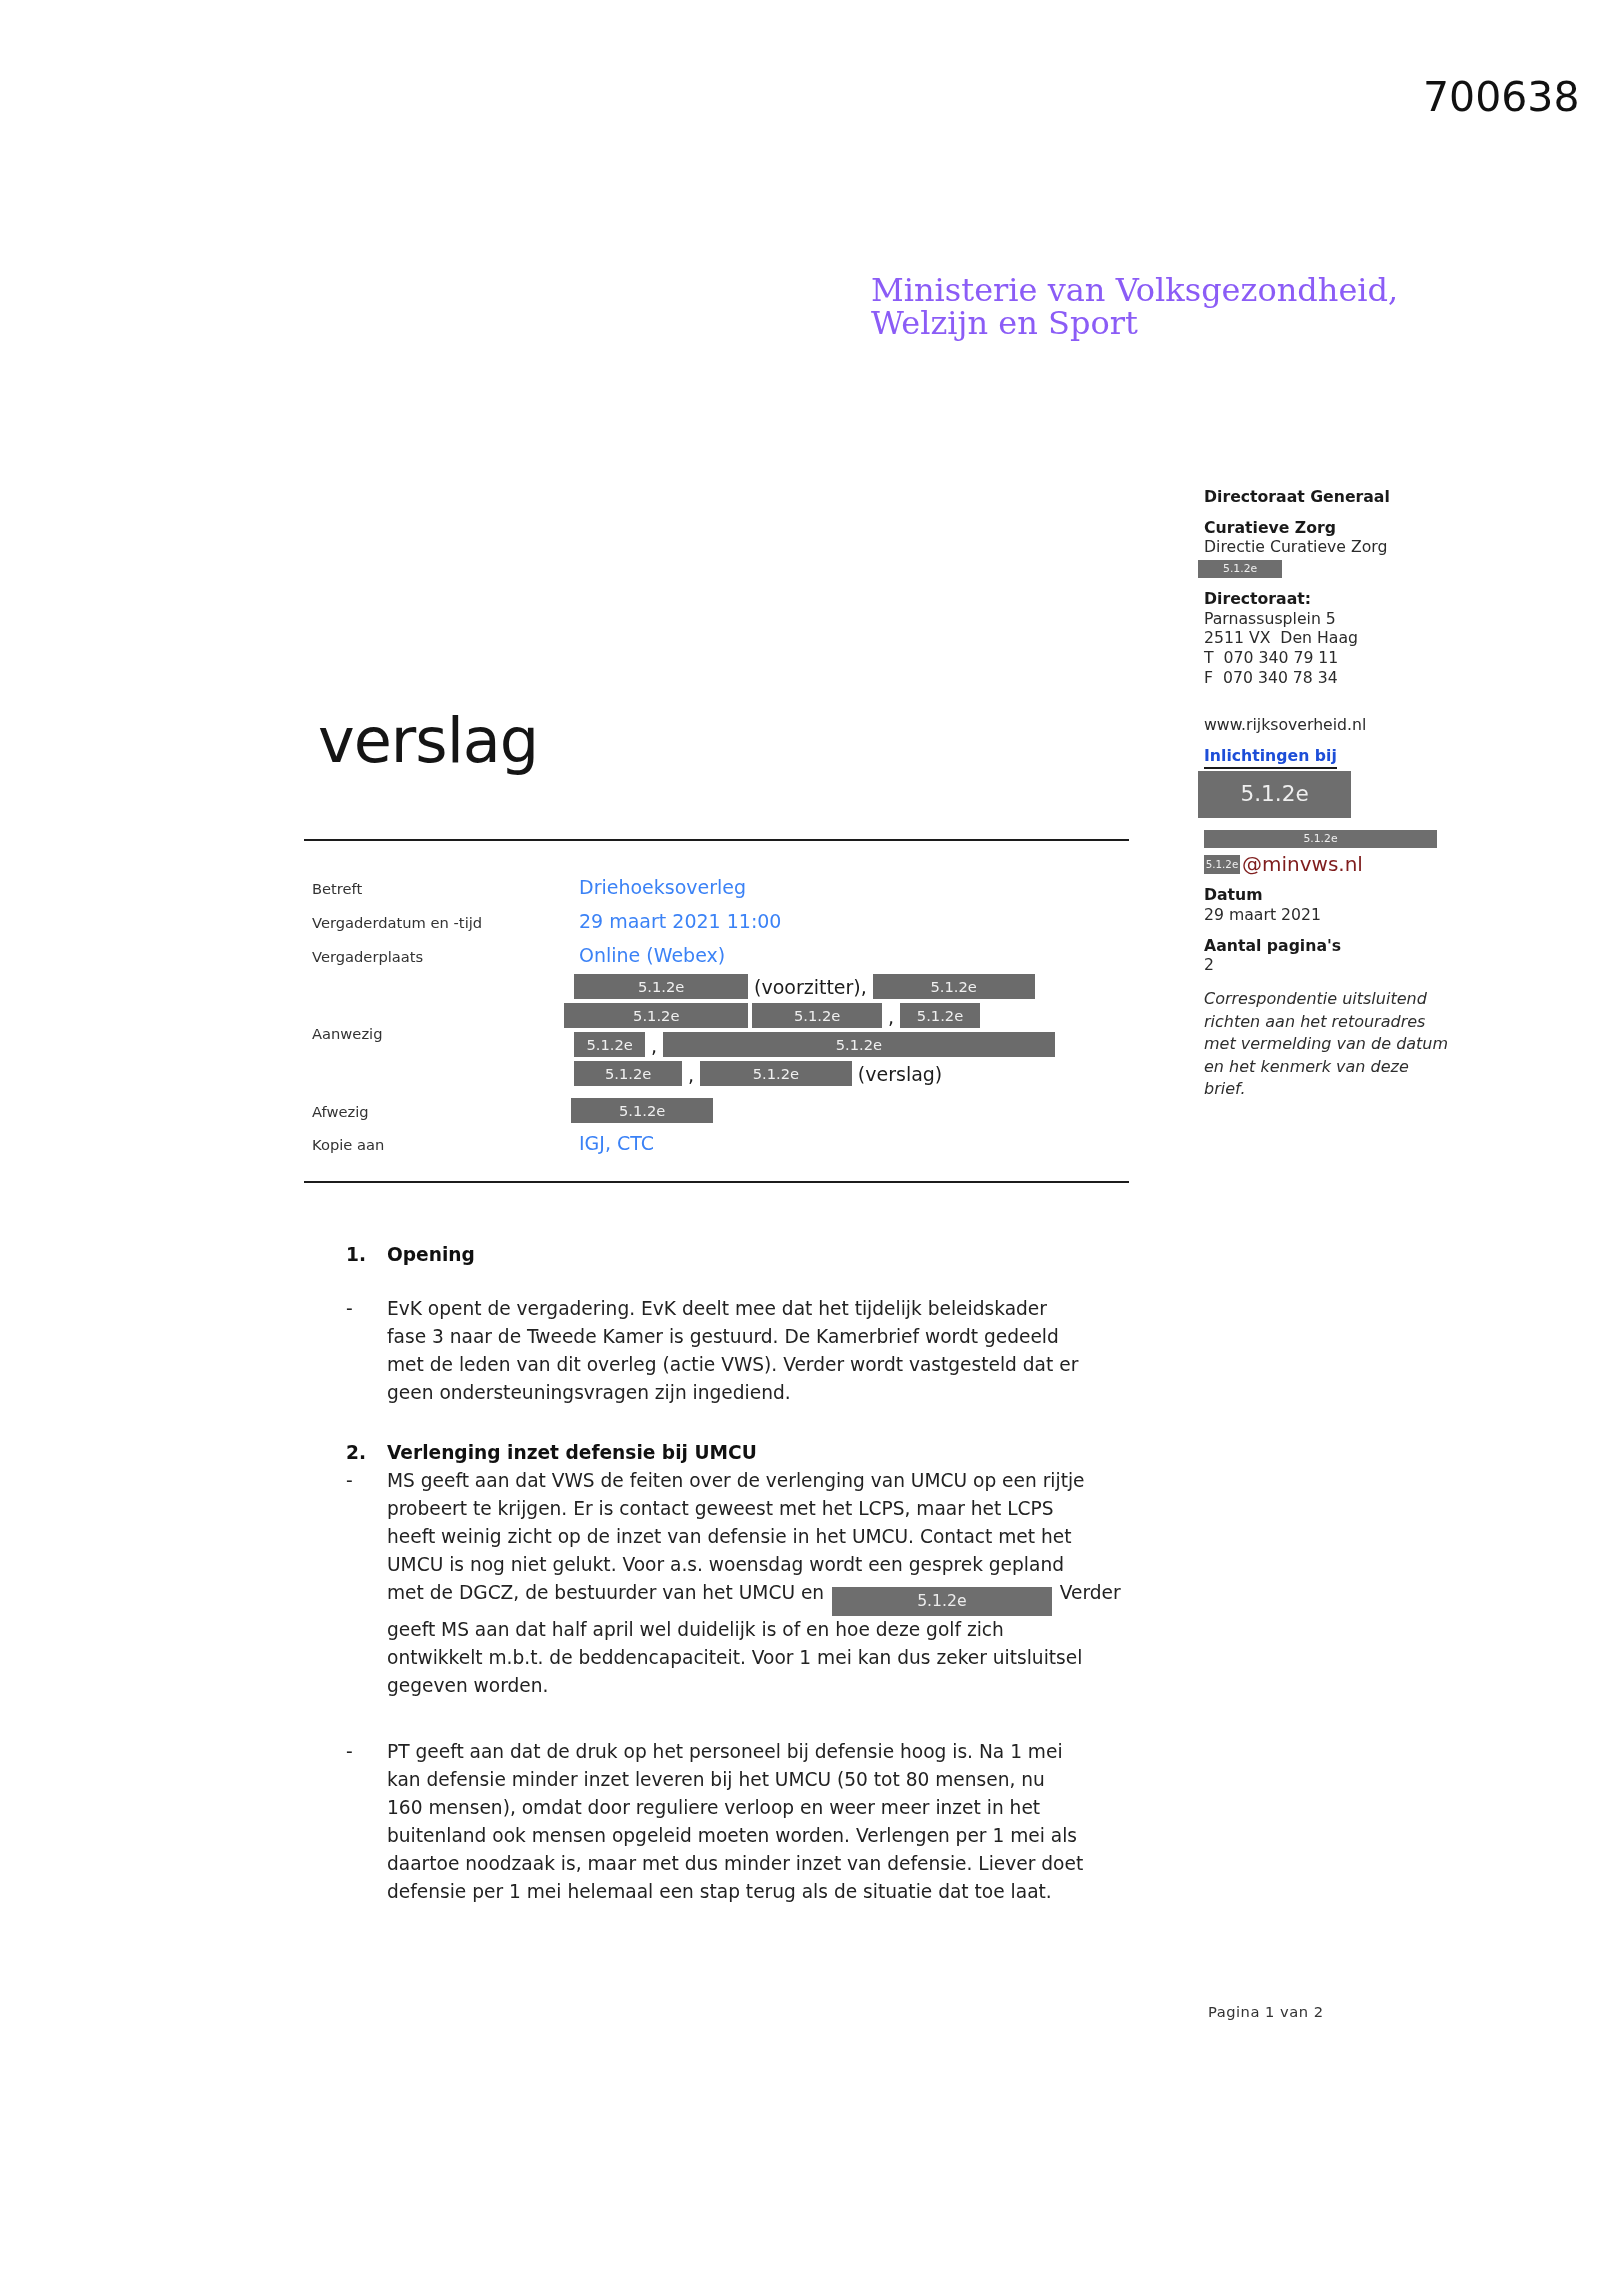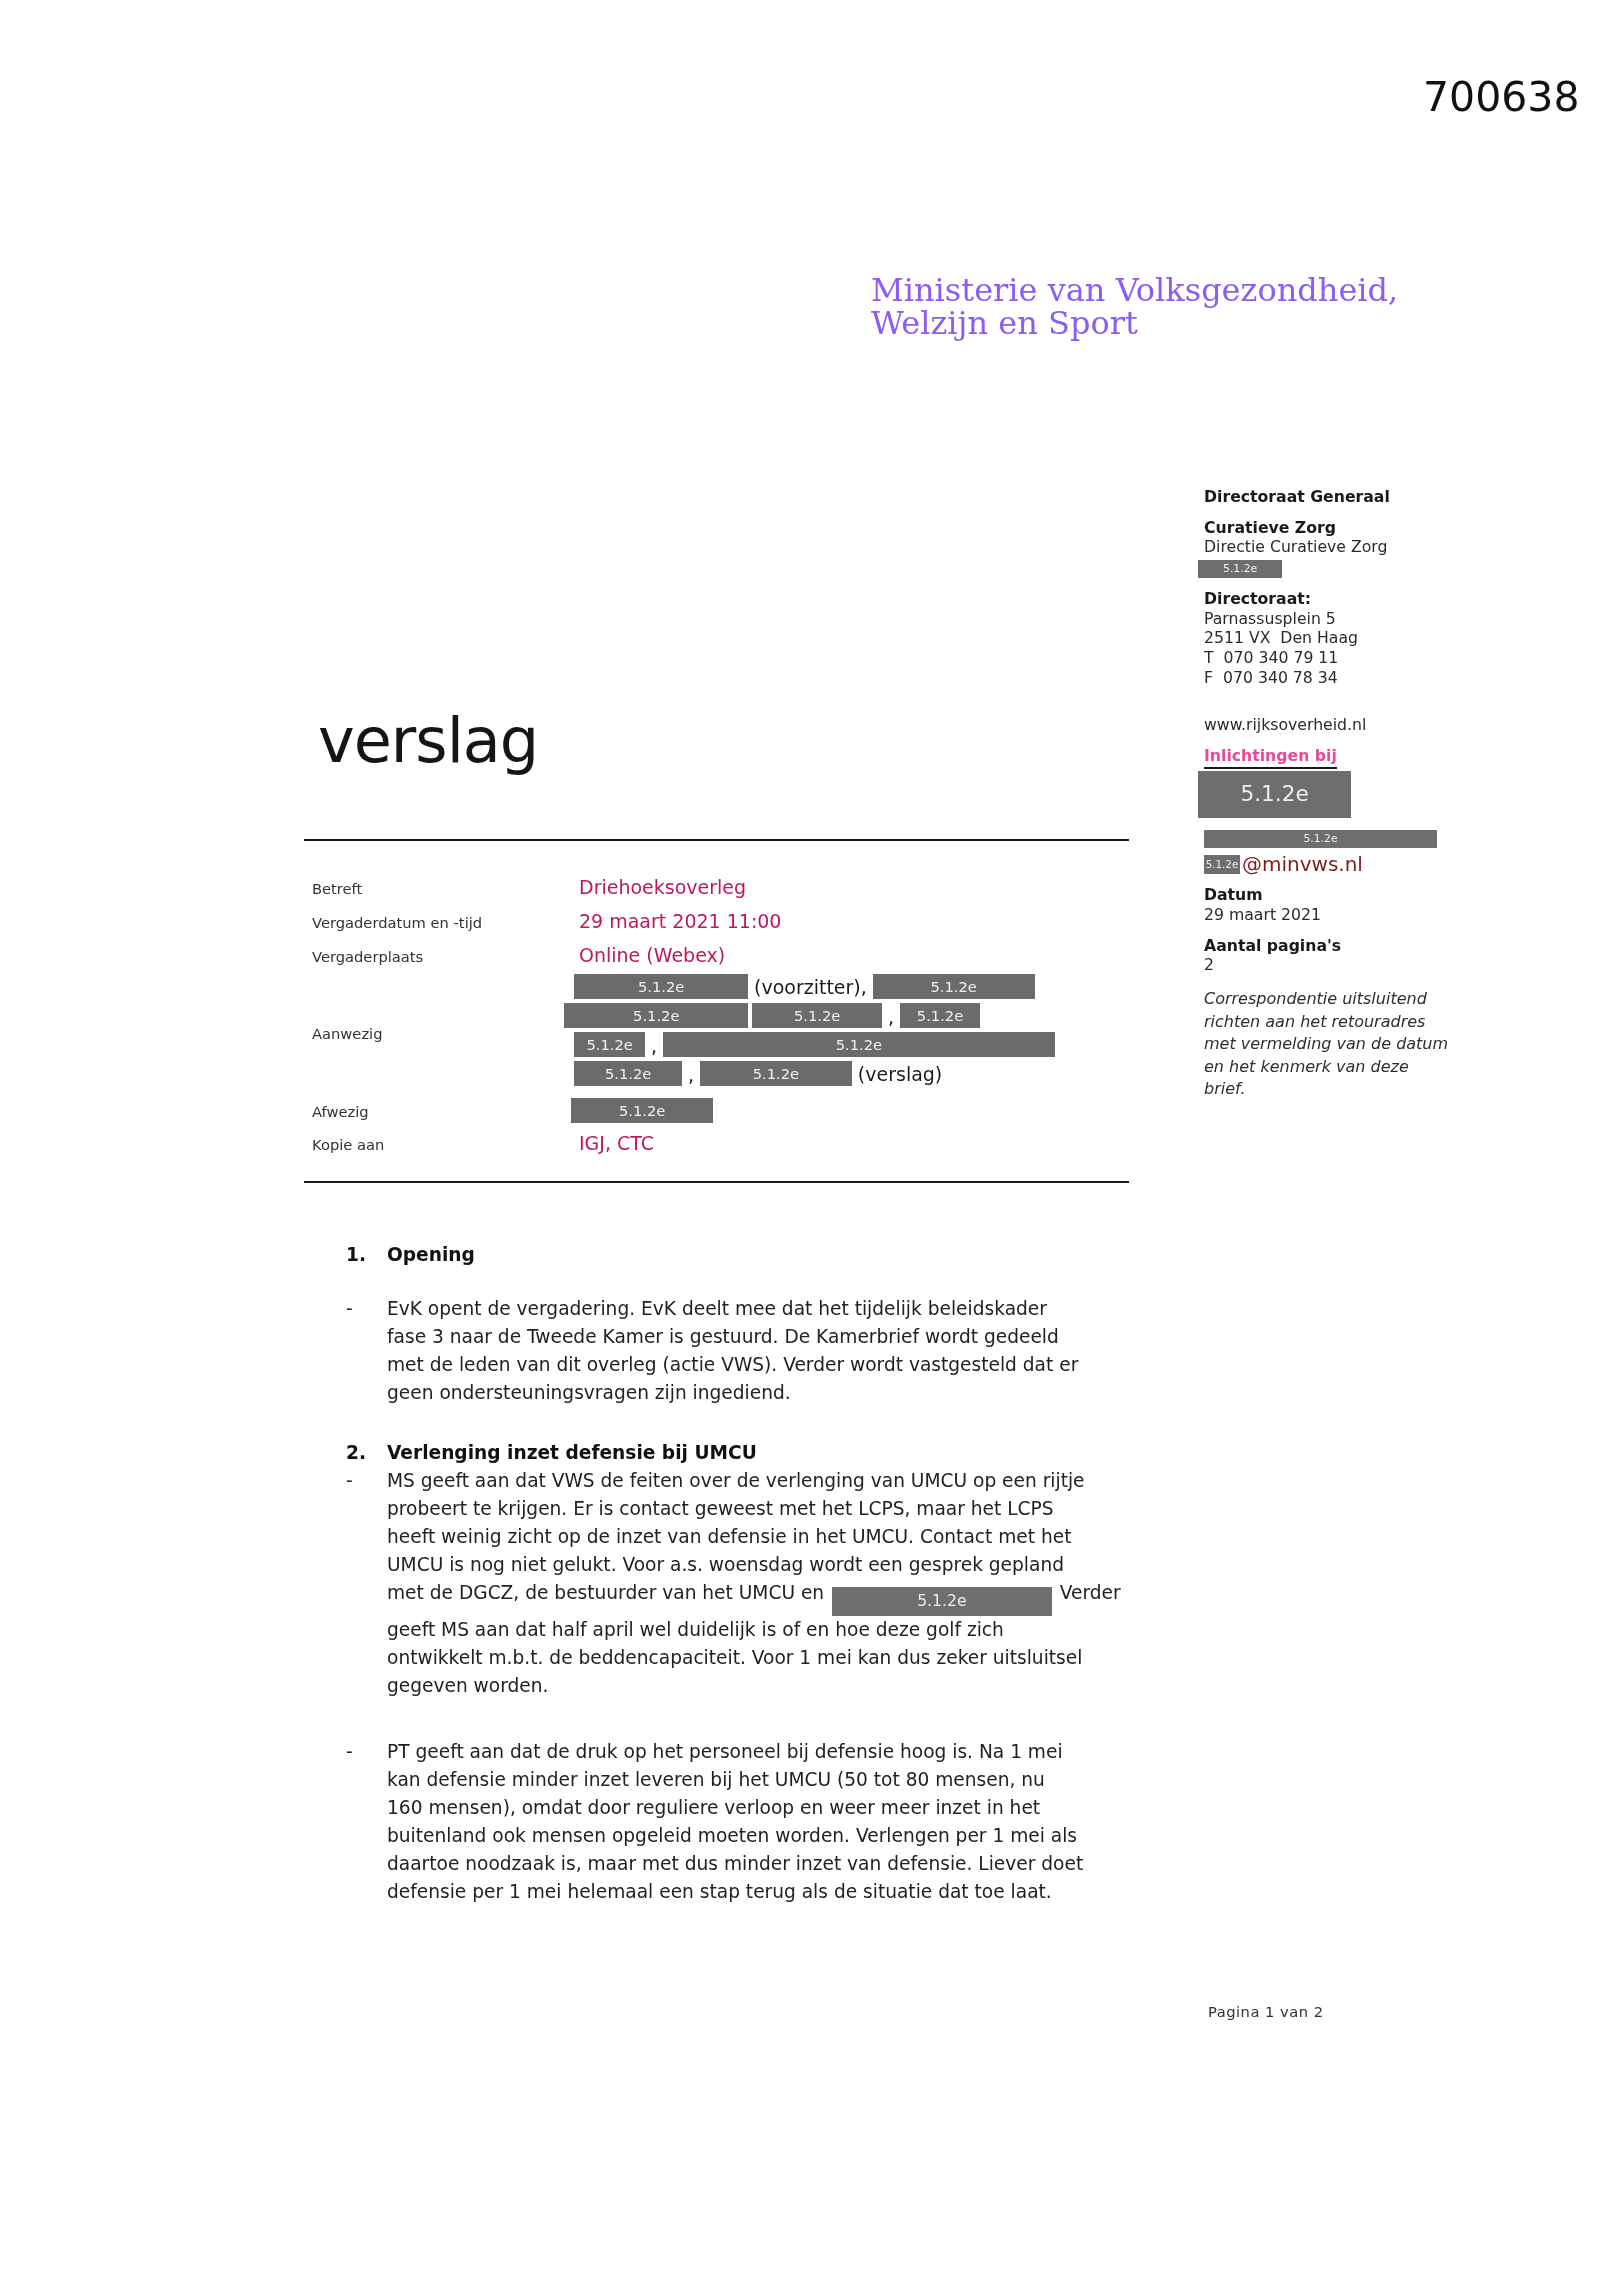--- a/index.html
+++ b/index.html
@@ -10,40 +10,40 @@
 
   .ministry{position:absolute;left:871px;top:274px;
             font-family:"DejaVu Serif","Liberation Serif",serif;
             font-size:32px;line-height:33px;color:#8b5cf6;}
 
   
   .sidebar{position:absolute;left:1204px;top:476px;width:257px;font-size:15.7px;line-height:19.6px;color:#2b2b2b;}
   .sidebar .b{font-weight:bold;color:#1a1a1a;margin-top:11px;}
   .redact{background:#6e6e6e;color:#efefef;display:flex;align-items:center;justify-content:center;}
   .sb-box1{width:84px;height:18.6px;font-size:10.8px;margin:2.9px 0 0 -5.9px;}
-  .sb-heading-u{font-weight:bold;color:#ec4899;display:inline-block;border-bottom:2px solid #1a1a1a;padding-bottom:1px;}
+  .sb-heading-u{font-weight:bold;color:#1d4ed8;display:inline-block;border-bottom:2px solid #1a1a1a;padding-bottom:1px;}
   .sb-bigbox{width:153px;height:47px;font-size:21.6px;margin:2px 0 0 -5.9px;}
   .sb-widebar{width:233px;height:17.6px;font-size:10.8px;margin:12.7px 0 0 0;}
   .sb-emailrow{margin-top:6.9px;display:flex;align-items:center;}
   .sb-emailbox{width:36px;height:19.6px;font-size:10.3px;margin-right:2px;}
   .sb-email{font-size:20px;color:#7f1d1d;}
   .sb-note{margin-top:13.7px;font-style:italic;font-size:16px;line-height:22.5px;color:#2e2e2e;}
   .mt16{margin-top:15.7px;} .mt28{margin-top:27.4px;} .mt12{margin-top:11.8px;}
   .mt40{margin-top:39px;} .mt20{margin-top:19.6px;}
 
   
   .title{position:absolute;left:318px;top:704px;font-size:62px;letter-spacing:-1px;color:#151515;}
   .rule{position:absolute;left:304px;width:825px;border-top:2px solid #1c1c1c;height:0;}
   .rule1{top:839px;} .rule2{top:1181px;}
 
   
   .meta{position:absolute;left:312px;top:870px;width:882px;}
   .meta-row{display:flex;align-items:center;}
   .meta-label{width:267px;flex-shrink:0;font-size:14.7px;color:#333;padding-top:3.9px;}
-  .meta-value{font-size:19px;color:#be185d;}
+  .meta-value{font-size:19px;color:#3b82f6;}
   .h35{height:34px;}
   .red-line{display:flex;align-items:center;height:29px;}
   .rbox{height:25.5px;font-size:14.7px;color:#f0f0f0;background:#6b6b6b;
         display:flex;align-items:center;justify-content:center;flex-shrink:0;}
   .plain{font-size:19px;color:#1c1c1c;margin:0 5.9px;}
   .comma{font-size:19px;color:#1c1c1c;margin:0 5.9px;align-self:flex-end;line-height:25.5px;}
 
   
   .bodytext{position:absolute;left:346px;top:1241px;width:892px;font-size:18.6px;line-height:28px;color:#222;}
   .sec-head{display:flex;font-weight:bold;color:#111;}

